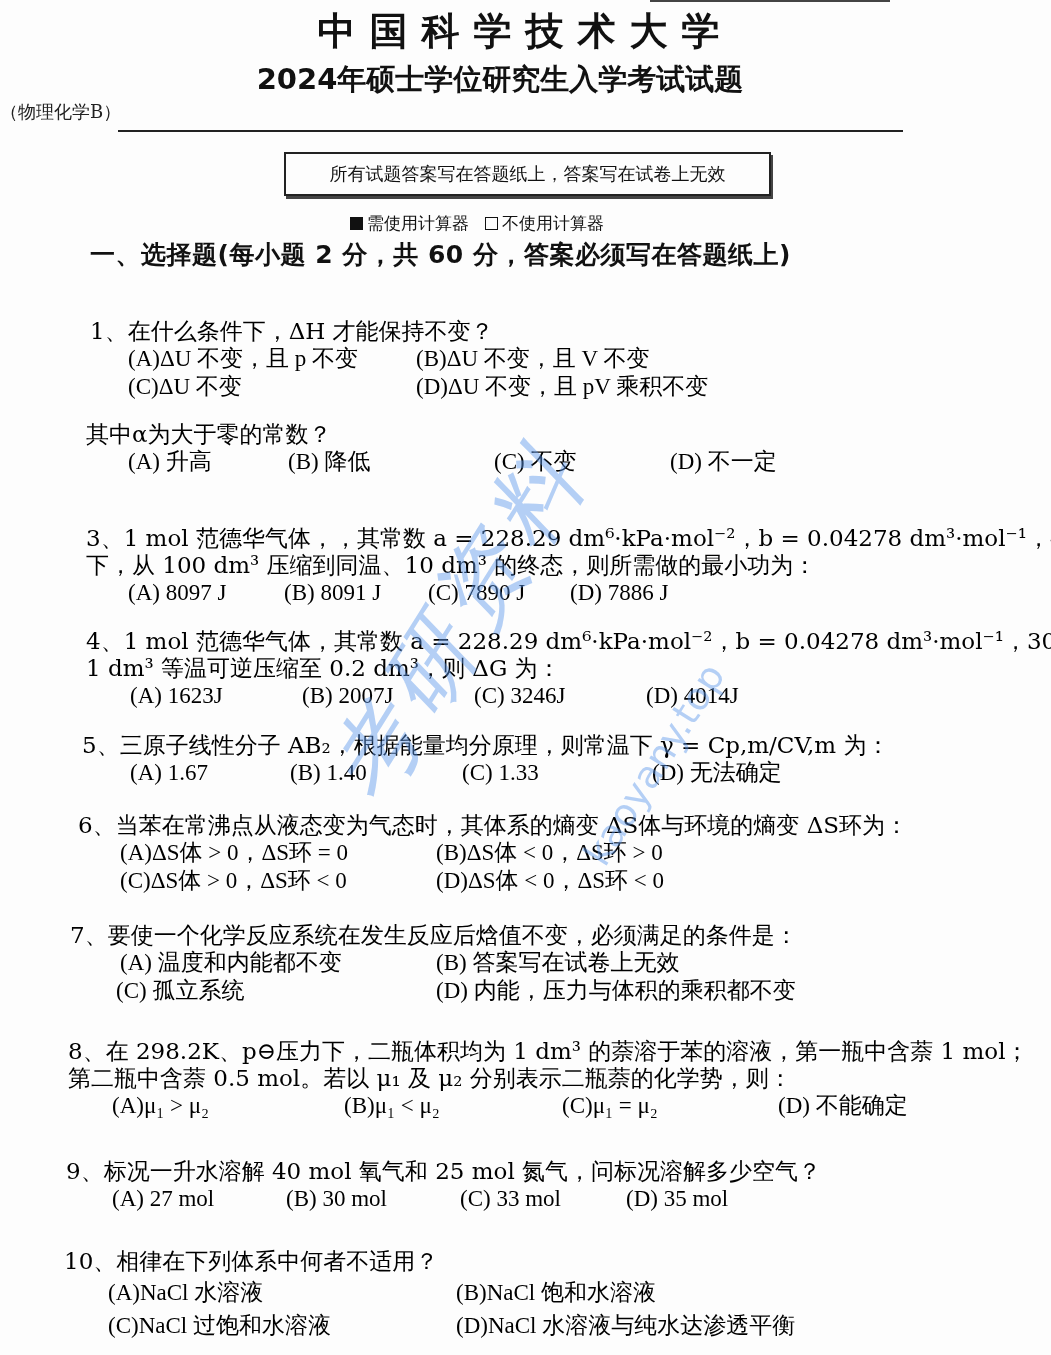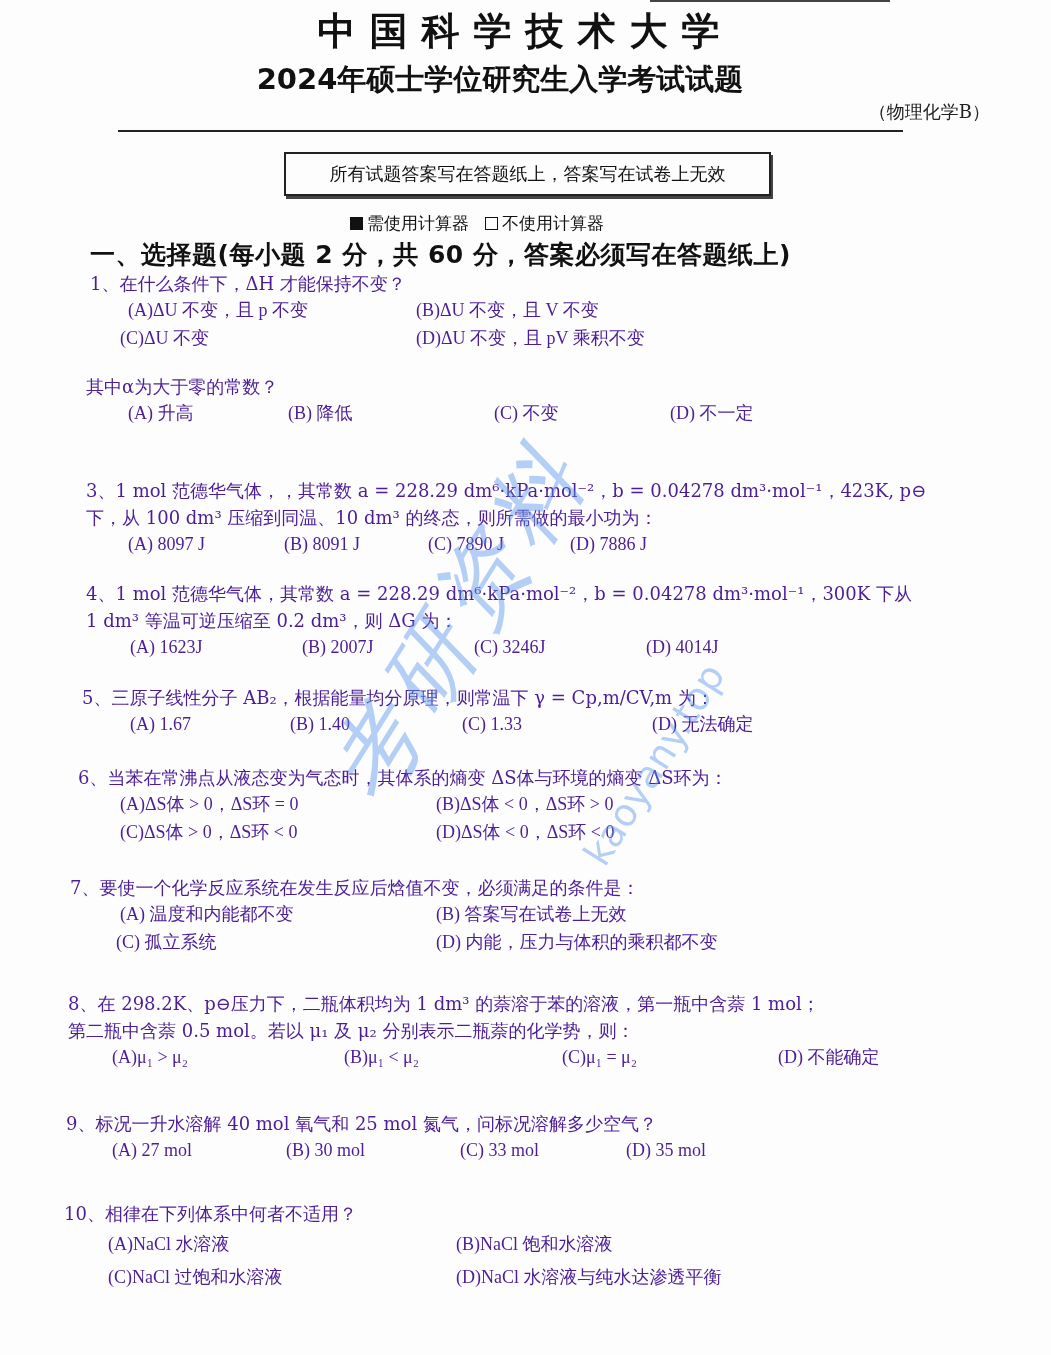--- a/index.html
+++ b/index.html
@@ -16,21 +16,21 @@
   .univ {
     position: absolute; left: 0; width: 1051px; top: 6px; text-align: center;
     font-family: "DejaVu Serif", serif; font-weight: bold; font-size: 38px; letter-spacing: 14px;
     color: #111;
   }
   .title {
     position: absolute; left: 0; width: 1000px; top: 60px; text-align: center;
     font-family: "DejaVu Sans", sans-serif; font-size: 29px; color: #111; font-weight: bold;
   }
   .subtitle {
-    position: absolute; left: 0; width: 990px; top: 100px; text-align: right;
+    position: absolute; left: 0; width: 990px; top: 100px; text-align: left;
     font-size: 18px; color: #222;
   }
   .header-rule { position: absolute; left: 118px; top: 130px; width: 785px; height: 2px; background: #222; }
 
   .notice-box {
     position: absolute; left: 284px; top: 152px; width: 487px; height: 44px;
     border: 2px solid #222; box-shadow: 2px 3px 0 #444;
     display: flex; align-items: center; justify-content: center;
     font-family: "DejaVu Sans", sans-serif; font-size: 18px; color: #111;
   }
@@ -42,21 +42,21 @@
   .check { display: inline-block; width: 13px; height: 13px; border: 1.5px solid #111; vertical-align: middle; }
   .check.on { background: #111; }
   .calc-sep { width: 8px; }
 
   .section-heading {
     position: absolute; left: 90px; top: 238px;
     font-family: "DejaVu Sans", sans-serif; font-size: 25px; font-weight: bold; color: #111;
     letter-spacing: 0.5px;
   }
 
-  .q { position: absolute; font-size: 18px; line-height: 27px; color: #4c1d95; }
+  .q { position: absolute; font-size: 23px; line-height: 27px; color: #000000; margin-top: 48px; }
   .q .stem { white-space: nowrap; }
   .opts { position: relative; height: 28px; font-family: Liberation Serif, serif; }
   .opt { position: absolute; top: 0; white-space: nowrap; }
 
   .watermark {
     position: absolute; pointer-events: none; color: rgba(90,150,235,0.45);
     font-family: "DejaVu Sans", sans-serif; white-space: nowrap;
   }
   .wm-cn { left: 300px; top: 760px; font-size: 90px; font-style: italic; transform: rotate(-58deg); transform-origin: left top; letter-spacing: 10px; }
   .wm-url { left: 575px; top: 850px; font-size: 38px; transform: rotate(-58deg); transform-origin: left top; }
@@ -87,21 +87,21 @@
 
   <div class="section-heading">一、选择题(每小题 2 分，共 60 分，答案必须写在答题纸上)</div>
 
   <div class="q" style="left:90px; top:270px; width:700px;">
     <div class="stem"><span>1、</span><span>在什么条件下，ΔH 才能保持不变？</span></div>
     <div class="opts">
       <span class="opt" style="left:38px"><span>(A)</span><span>ΔU 不变，且 p 不变</span></span>
       <span class="opt" style="left:326px"><span>(B)</span><span>ΔU 不变，且 V 不变</span></span>
     </div>
     <div class="opts">
-      <span class="opt" style="left:30px"><span>(C)</span><span>ΔU 不变</span></span>
+      <span class="opt" style="left:38px"><span>(C)</span><span>ΔU 不变</span></span>
       <span class="opt" style="left:326px"><span>(D)</span><span>ΔU 不变，且 pV 乘积不变</span></span>
     </div>
   </div>
 
   <div class="q" style="left:86px; top:373px; width:880px;">
     <div class="stem">其中α为大于零的常数？</div>
     <div class="opts">
       <span class="opt" style="left:42px"><span>(A)</span> <span>升高</span></span>
       <span class="opt" style="left:202px"><span>(B)</span> <span>降低</span></span>
       <span class="opt" style="left:408px"><span>(C)</span> <span>不变</span></span>

